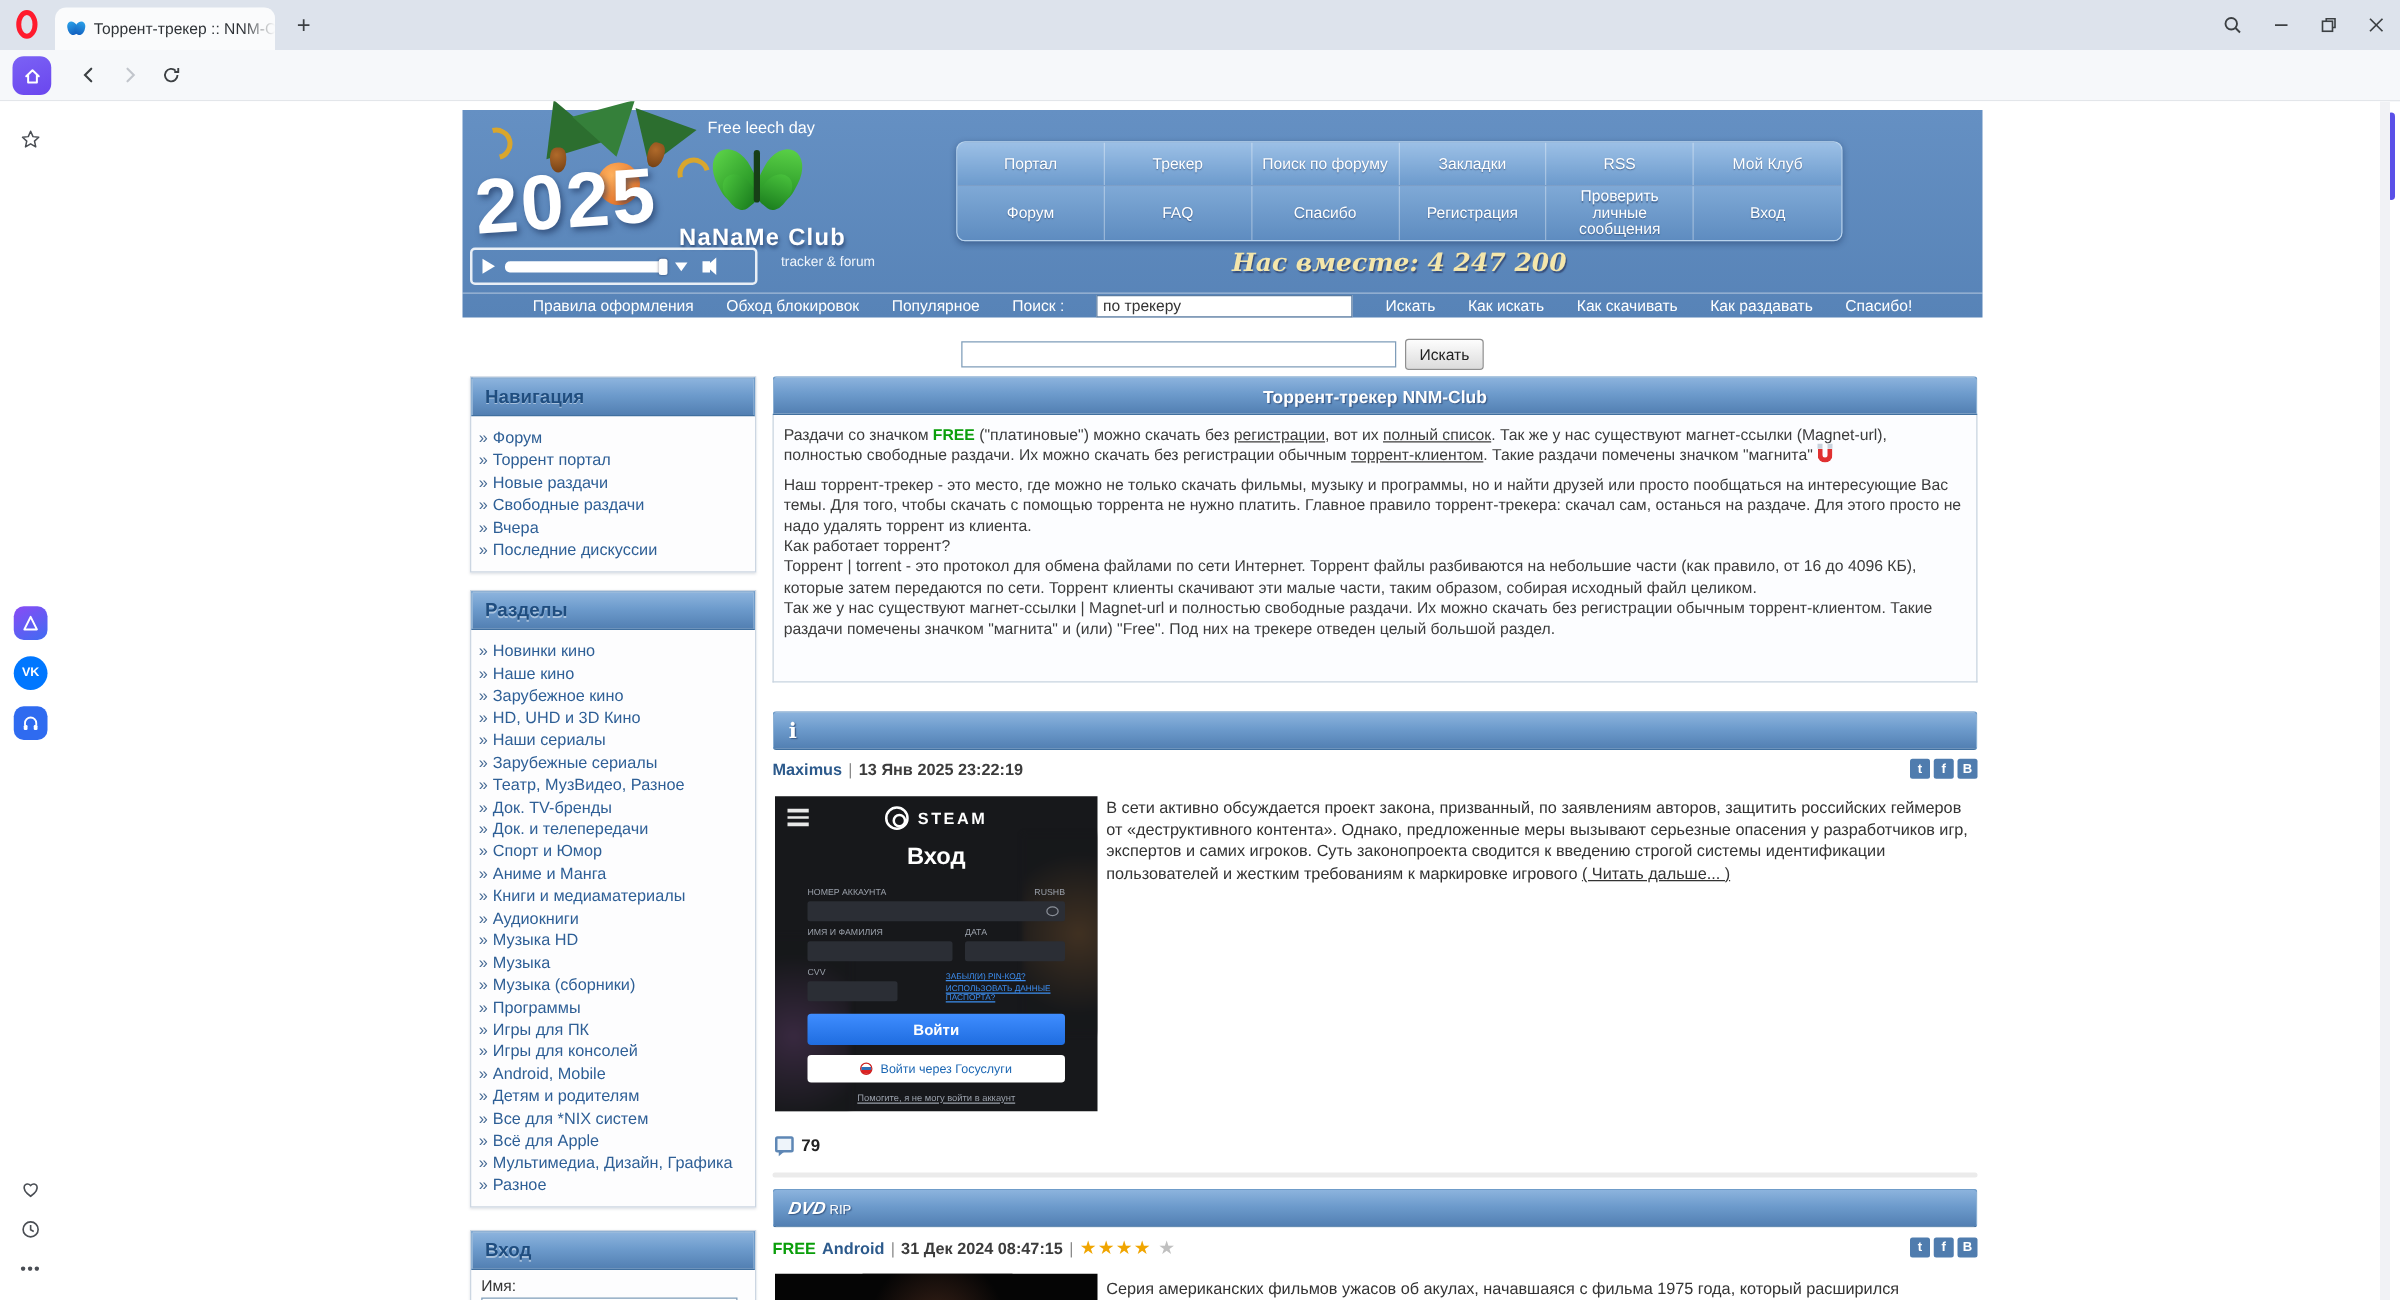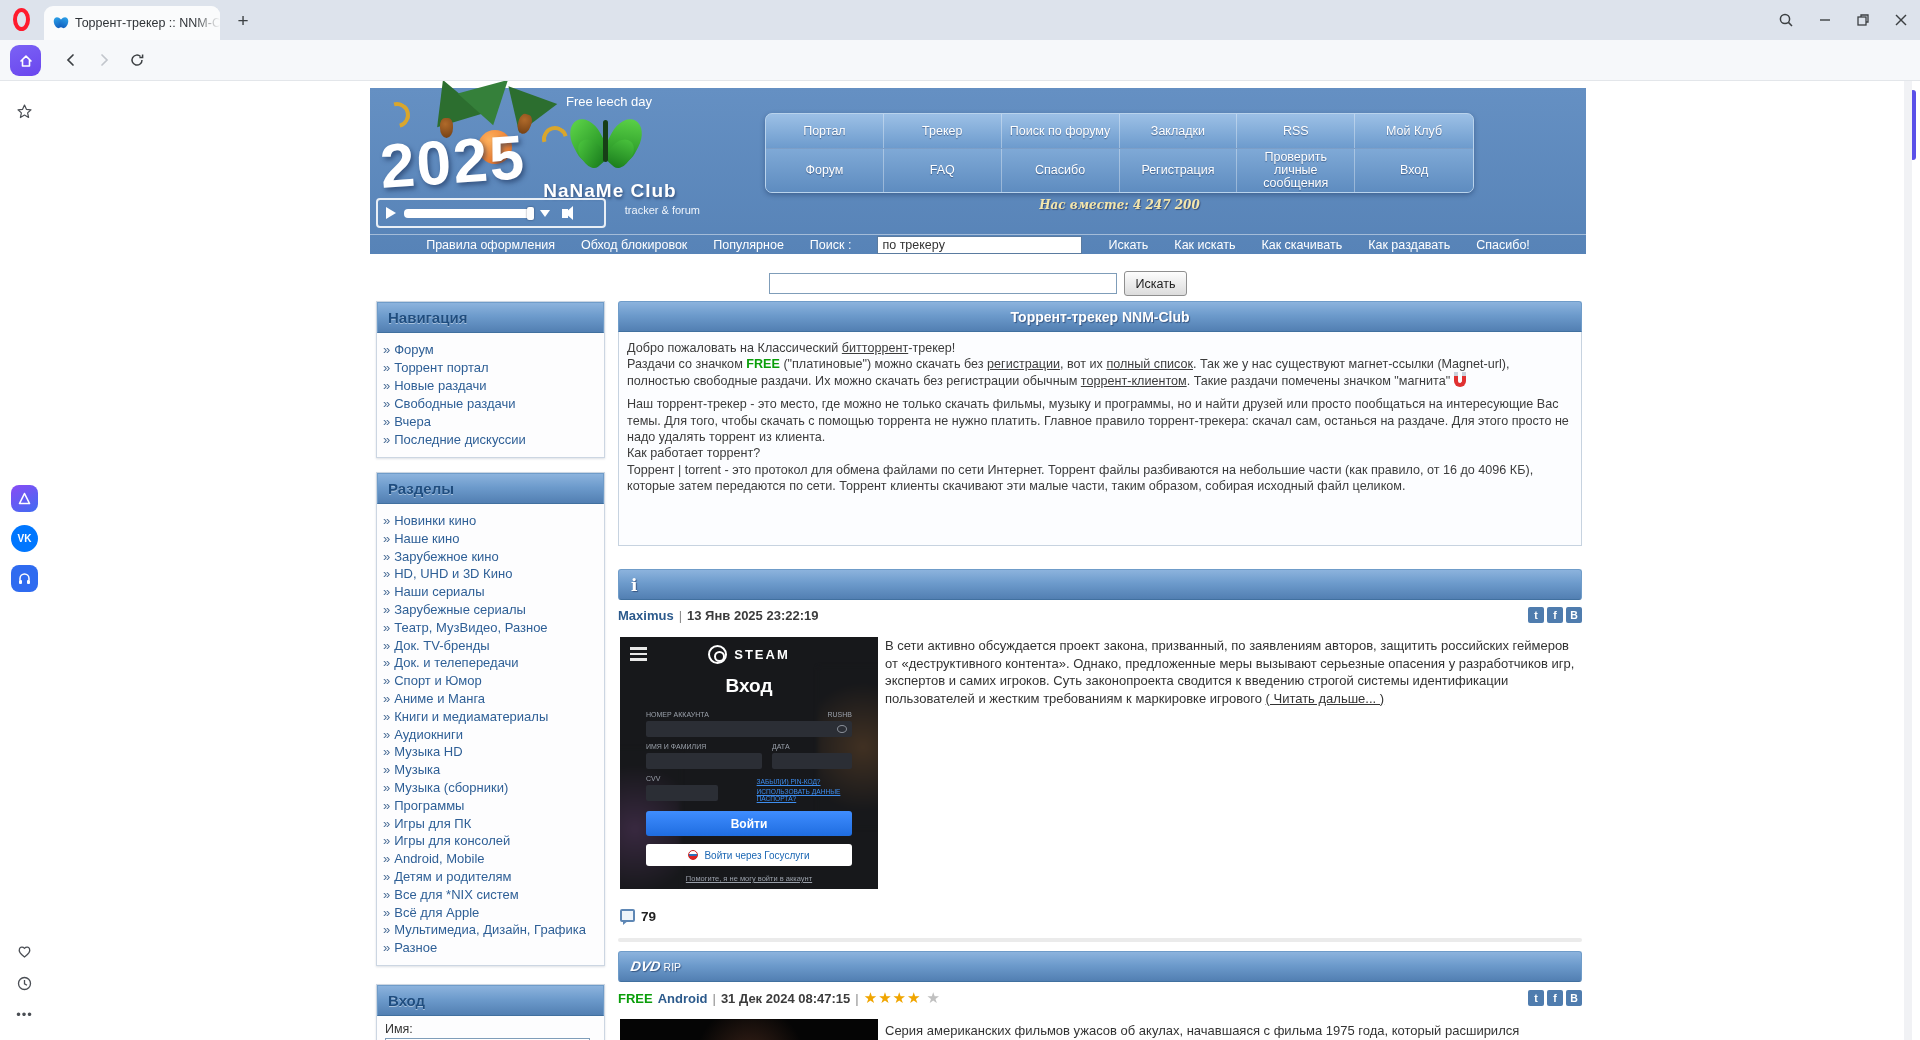--- a/index.html
+++ b/index.html
@@ -91,21 +91,21 @@
     display:grid; grid-template-rows:1fr 1fr; overflow:hidden; }
   .mrow { display:grid; grid-template-columns:repeat(6,1fr); }
   .mrow:first-child { border-bottom:1px solid rgba(30,60,110,.25); background:linear-gradient(180deg,#9cc0e6,#6d9bcd); }
   .mrow:last-child { background:linear-gradient(180deg,#7fa9d6,#5e8cc0); }
   .mcell { display:flex; align-items:center; justify-content:center; text-align:center;
     color:#fff; font-size:12.5px; padding:2px 4px; line-height:13px;
     border-right:1px solid rgba(255,255,255,.35); text-shadow:0 1px 1px rgba(20,40,80,.5); }
   .mcell:last-child { border-right:none; }
 
   .together { position:absolute; left:395px; top:110px; width:709px; text-align:center;
-    font-family:"DejaVu Serif", serif; font-style:italic; font-weight:bold; font-size:12px;
+    font-family:"DejaVu Serif", serif; font-style:italic; font-weight:bold; font-size:20px;
     color:#f4e6ab; text-shadow:1px 1px 1px rgba(30,40,80,.6); }
 
   .player { position:absolute; left:6px; top:110px; width:230px; height:30px;
     border:2px solid #e9eff6; border-radius:4px; display:flex; align-items:center; padding:0 8px; gap:8px; }
   .playtri { width:0; height:0; border-left:10px solid #fff; border-top:6px solid transparent; border-bottom:6px solid transparent; }
   .ptrack { width:128px; height:9px; background:#fff; border-radius:4px; position:relative; }
   .ptrack .handle { position:absolute; right:-2px; top:-2px; width:7px; height:13px; background:#fdfdfd; border-radius:2px; box-shadow:0 0 2px rgba(0,0,30,.5); }
   .caret { width:0; height:0; border-top:7px solid #fff; border-left:5px solid transparent; border-right:5px solid transparent; }
   .speaker { position:relative; width:6px; height:9px; background:#fff; margin-left:4px; }
   .speaker::before { content:""; position:absolute; left:-1px; top:-3px; width:0; height:0;
@@ -491,29 +491,27 @@
   <div class="sbox" style="top:903px; height:120px;">
     <div class="shead bluebar">Вход</div>
     <div class="login-label">Имя:</div>
     <input class="login-input" style="">
   </div>
 
   <div class="mtitle bluebar">Торрент-трекер NNM-Club</div>
 
   <div class="welcome">
     <div>
-      <span>Добро пожаловать на Классический </span><span class="ulink">битторрент</span><span>-трекер!</span>
-    </div>
-    <div>
       <span>Раздачи со значком </span><span class="free-green">FREE</span><span> ("платиновые") можно скачать без </span><span class="ulink">регистрации</span><span>, вот их </span><span class="ulink">полный список</span><span>. Так же у нас существуют магнет-ссылки (Magnet-url), полностью свободные раздачи. Их можно скачать без регистрации обычным </span><span class="ulink">торрент-клиентом</span><span>. Такие раздачи помечены значком "магнита"</span><span class="magnet"></span>
     </div>
     <div class="wgap"></div>
     <div>Наш торрент-трекер - это место, где можно не только скачать фильмы, музыку и программы, но и найти друзей или просто пообщаться на интересующие Вас темы. Для того, чтобы скачать с помощью торрента не нужно платить. Главное правило торрент-трекера: скачал сам, останься на раздаче. Для этого просто не надо удалять торрент из клиента.</div>
     <div>Как работает торрент?</div>
     <div>Торрент | torrent - это протокол для обмена файлами по сети Интернет. Торрент файлы разбиваются на небольшие части (как правило, от 16 до 4096 КБ), которые затем передаются по сети. Торрент клиенты скачивают эти малые части, таким образом, собирая исходный файл целиком.</div>
+    <div>Так же у нас существуют магнет-ссылки | Magnet-url и полностью свободные раздачи. Их можно скачать без регистрации обычным торрент-клиентом. Такие раздачи помечены значком "магнита" и (или) "Free". Под них на трекере отведен целый большой раздел.</div>
   </div>
 
   <div class="phead bluebar" style="top:488px;">
     <span class="info-i">i</span>
   </div>
   <div class="pmeta" style="top:526px;">
     <span class="author">Maximus</span>
     <span class="msep">|</span>
     <span class="mdate">13 Янв 2025 23:22:19</span>
     <span class="soc-group">

